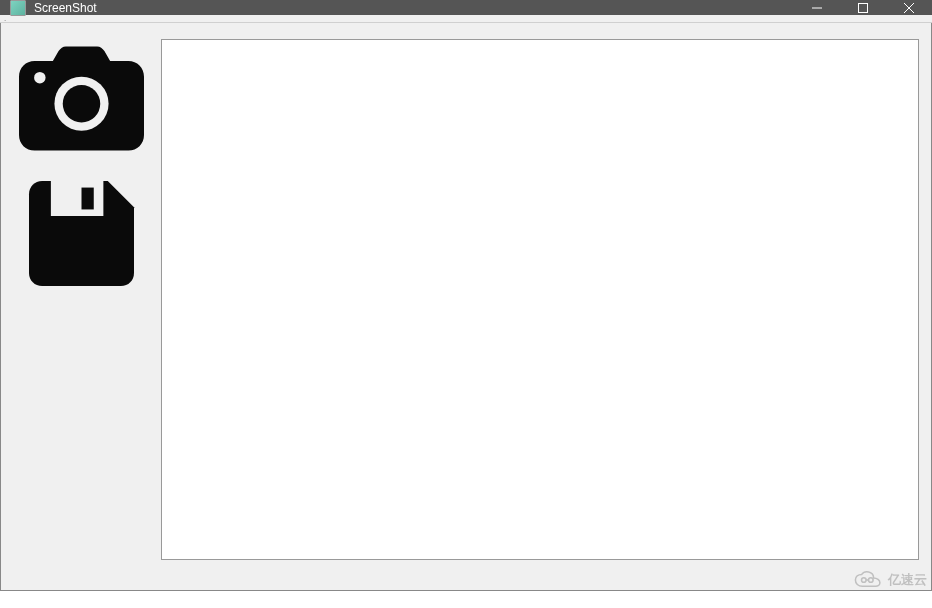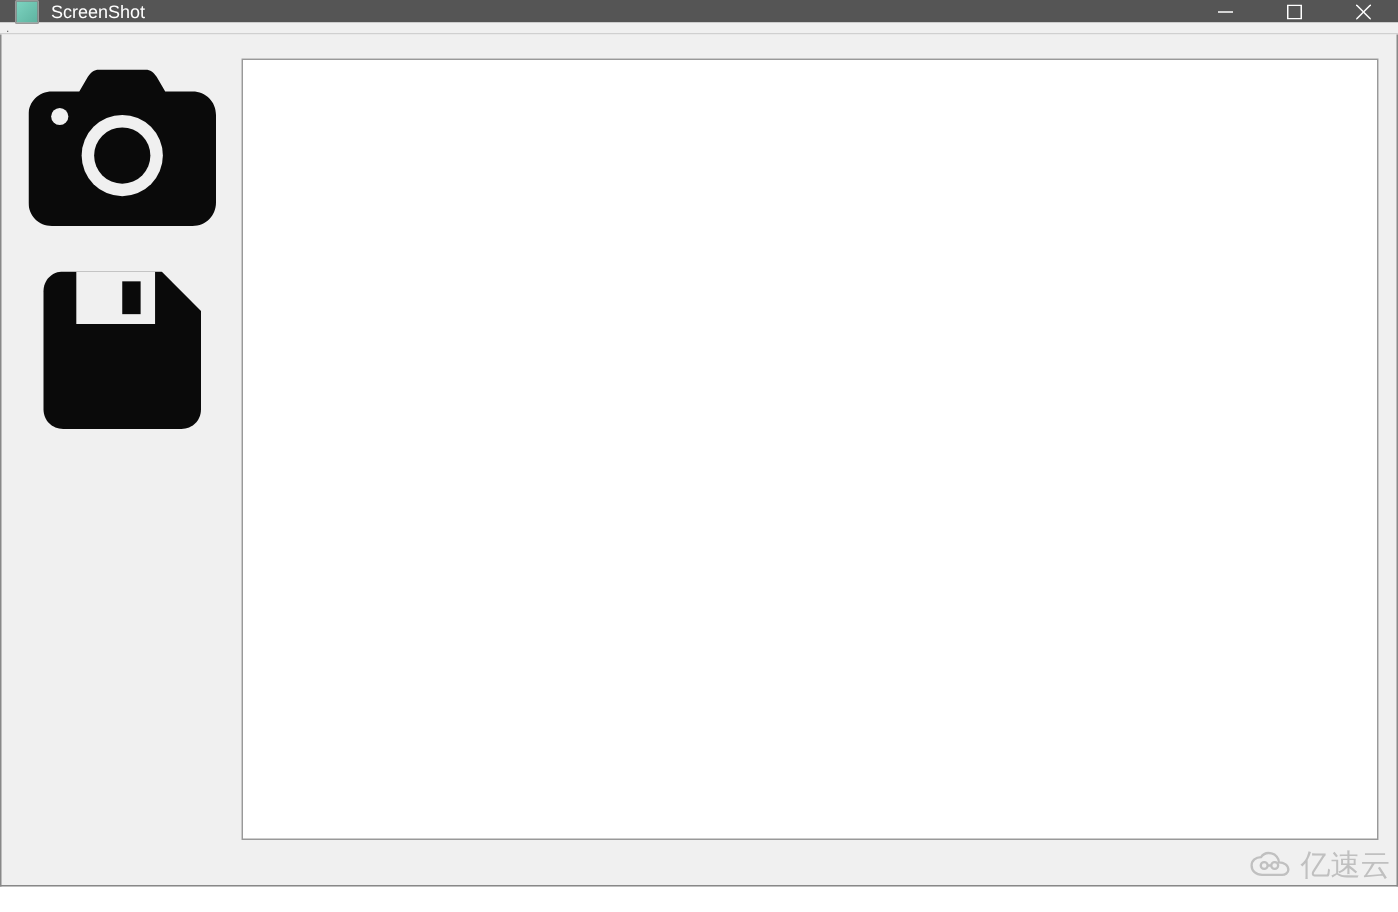--- a/index.html
+++ b/index.html
@@ -110,22 +110,22 @@
       border: 1px solid #999999;
     }
     .watermark {
       position: absolute;
       right: 4px;
       bottom: 0px;
       display: flex;
       align-items: center;
       gap: 6px;
       color: #b8b8b8;
-      font-size: 20px;
-      font-weight: 400;
+      font-size: 13px;
+      font-weight: 700;
       opacity: 0.85;
       pointer-events: none;
     }
     .watermark svg {
       width: 28px;
       height: 20px;
     }
   </style>
 </head>
 <body>

